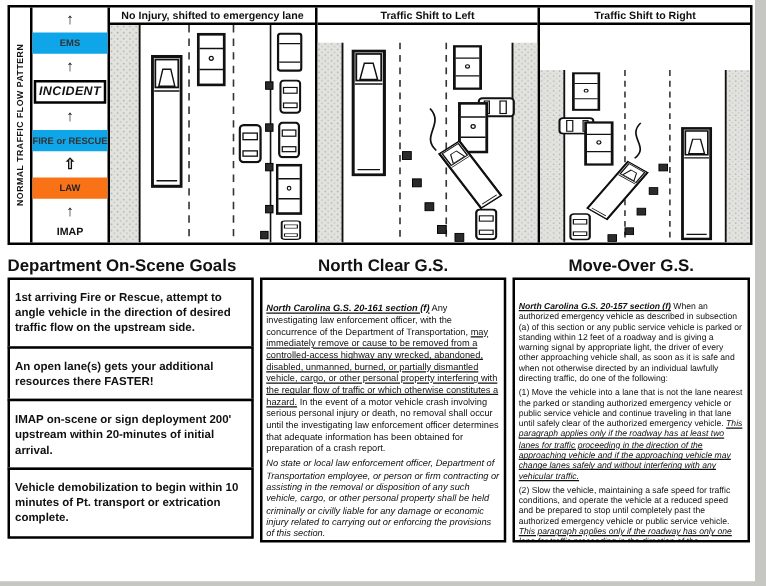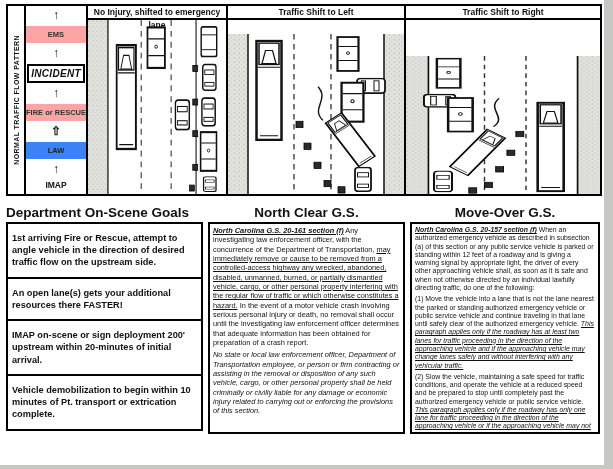--- a/index.html
+++ b/index.html
@@ -10,40 +10,40 @@
   .title-row { position:relative; height:26px; }
   .title { text-align:center; font-size:15px; font-weight:bold; letter-spacing:.2px; padding-top:4px; }
   .date { position:absolute; right:6px; top:10px; font-size:7.5px; font-weight:bold; }
 
   .top-table { display:flex; height:192px; border:2px solid #000; background:#fff; }
   .vcol { width:18px; border-right:2px solid #000; display:flex; align-items:center; justify-content:center; }
   .vcol span { writing-mode:vertical-rl; transform:rotate(180deg); font-size:7px; font-weight:bold; letter-spacing:.4px; white-space:nowrap; }
   .flowcol { width:62px; border-right:2px solid #000; display:flex; flex-direction:column; justify-content:space-between; align-items:center; padding:3px 0 4px 0; }
   .flow-item { width:100%; text-align:center; }
   .flow-item.arrow { font-size:12px; line-height:1; font-weight:bold; }
-  .flow-item.band { background:#fca5a5; font-size:7.5px; font-weight:bold; padding:4px 0; color:#333; }
-  .flow-item.band.dark { background:#3b82f6; color:#222; }
+  .flow-item.band { background:#0ea5e9; font-size:7.5px; font-weight:bold; padding:4px 0; color:#333; }
+  .flow-item.band.dark { background:#f97316; color:#222; }
   .flow-item.incident { border:2px solid #000; width:58px; margin:0 auto; font-style:italic; font-weight:800; font-size:10px; padding:2px 0; letter-spacing:.3px; }
   .flow-item.plain { font-size:8.5px; font-weight:bold; }
 
   .panel { display:flex; flex-direction:column; border-right:2px solid #000; }
   .panel:last-child { border-right:none;gap:36px; }
-  .panel-1 { width:140px; } .panel-2 { width:178px;gap:14px; } .panel-3 { flex:1; }
+  .panel-1 { width:166px; } .panel-2 { width:178px;gap:14px; } .panel-3 { flex:1; }
   .panel-header { height:14px; border-bottom:2px solid #000; font-size:8.5px; font-weight:bold; text-align:center; line-height:13px; }
   .panel-body { flex:1; position:relative; }
   .panel-body svg { position:absolute; inset:0; width:100%; height:100%; }
 
   .bottom { display:flex; gap:5px; margin-top:9px; padding-right:2px; }
   .bcol { display:flex; flex-direction:column; }
   .bcol-goals { width:197px; } .bcol-qc { width:197px; } .bcol-mo { flex:1; }
   .col-heading { font-size:13.5px; font-weight:bold; height:17px; }
   .bcol-qc .col-heading, .bcol-mo .col-heading { text-align:center; }
   .goal-box { border:2px solid #000; padding:8px 4px; font-size:9.2px; font-weight:700; line-height:1.33; background:#fff; }
   .goal-box + .goal-box { margin-top:-2px; }
-  .text-box { border:2px solid #000; padding:2px 3px; height:212px; overflow:hidden; background:#fff; }
+  .text-box { border:2px solid #000; padding:18px 3px; height:212px; overflow:hidden; background:#fff; }
   .bcol-qc .text-box { font-size:7.4px; line-height:1.26; }
   .bcol-mo .text-box { font-size:6.9px; line-height:1.2; }
   .rich-p { margin-bottom:3px; }
   .seg-n {} 
   .seg-u { text-decoration:underline; }
   .seg-i { font-style:italic; }
   .seg-ui { font-style:italic; text-decoration:underline; }
   .seg-bui { font-weight:bold; font-style:italic; text-decoration:underline; }
   .hidden-defs { position:absolute; width:0; height:0; overflow:hidden; }
 </style>

